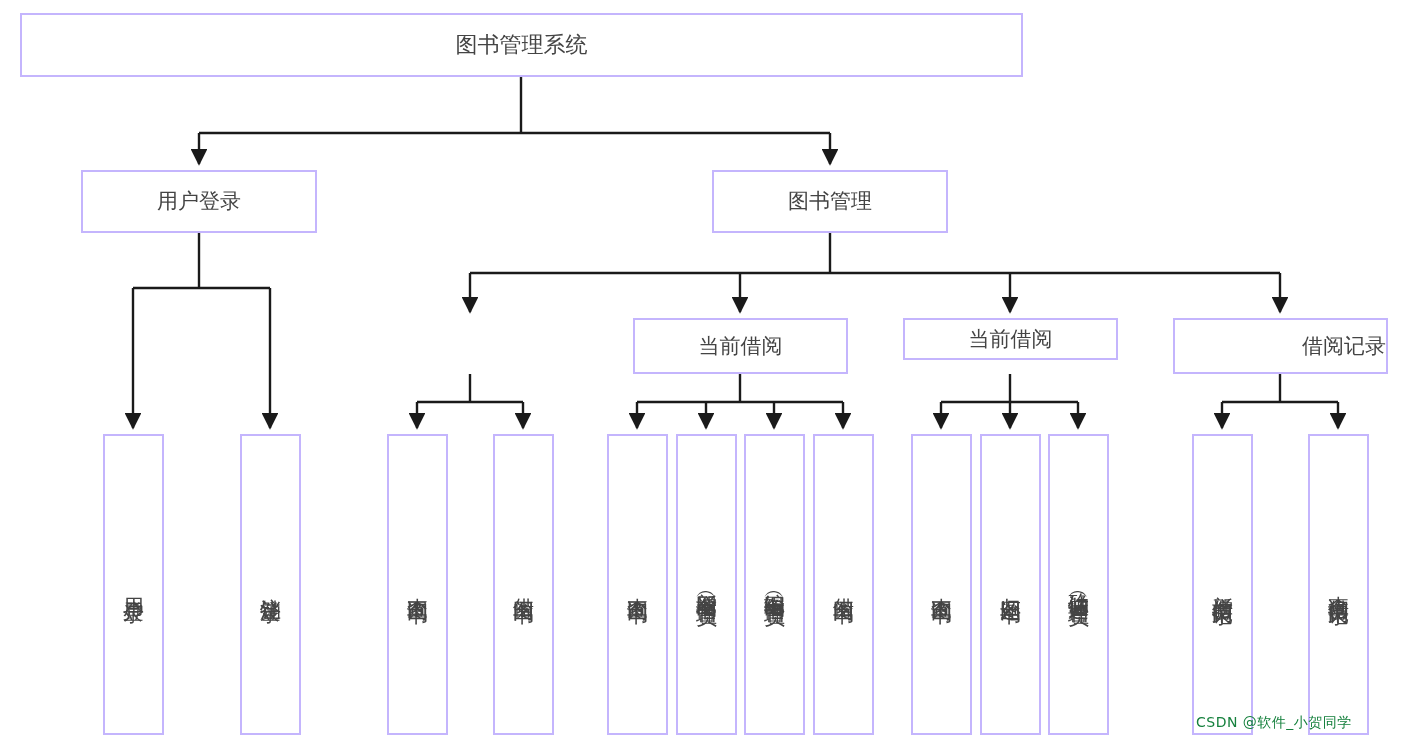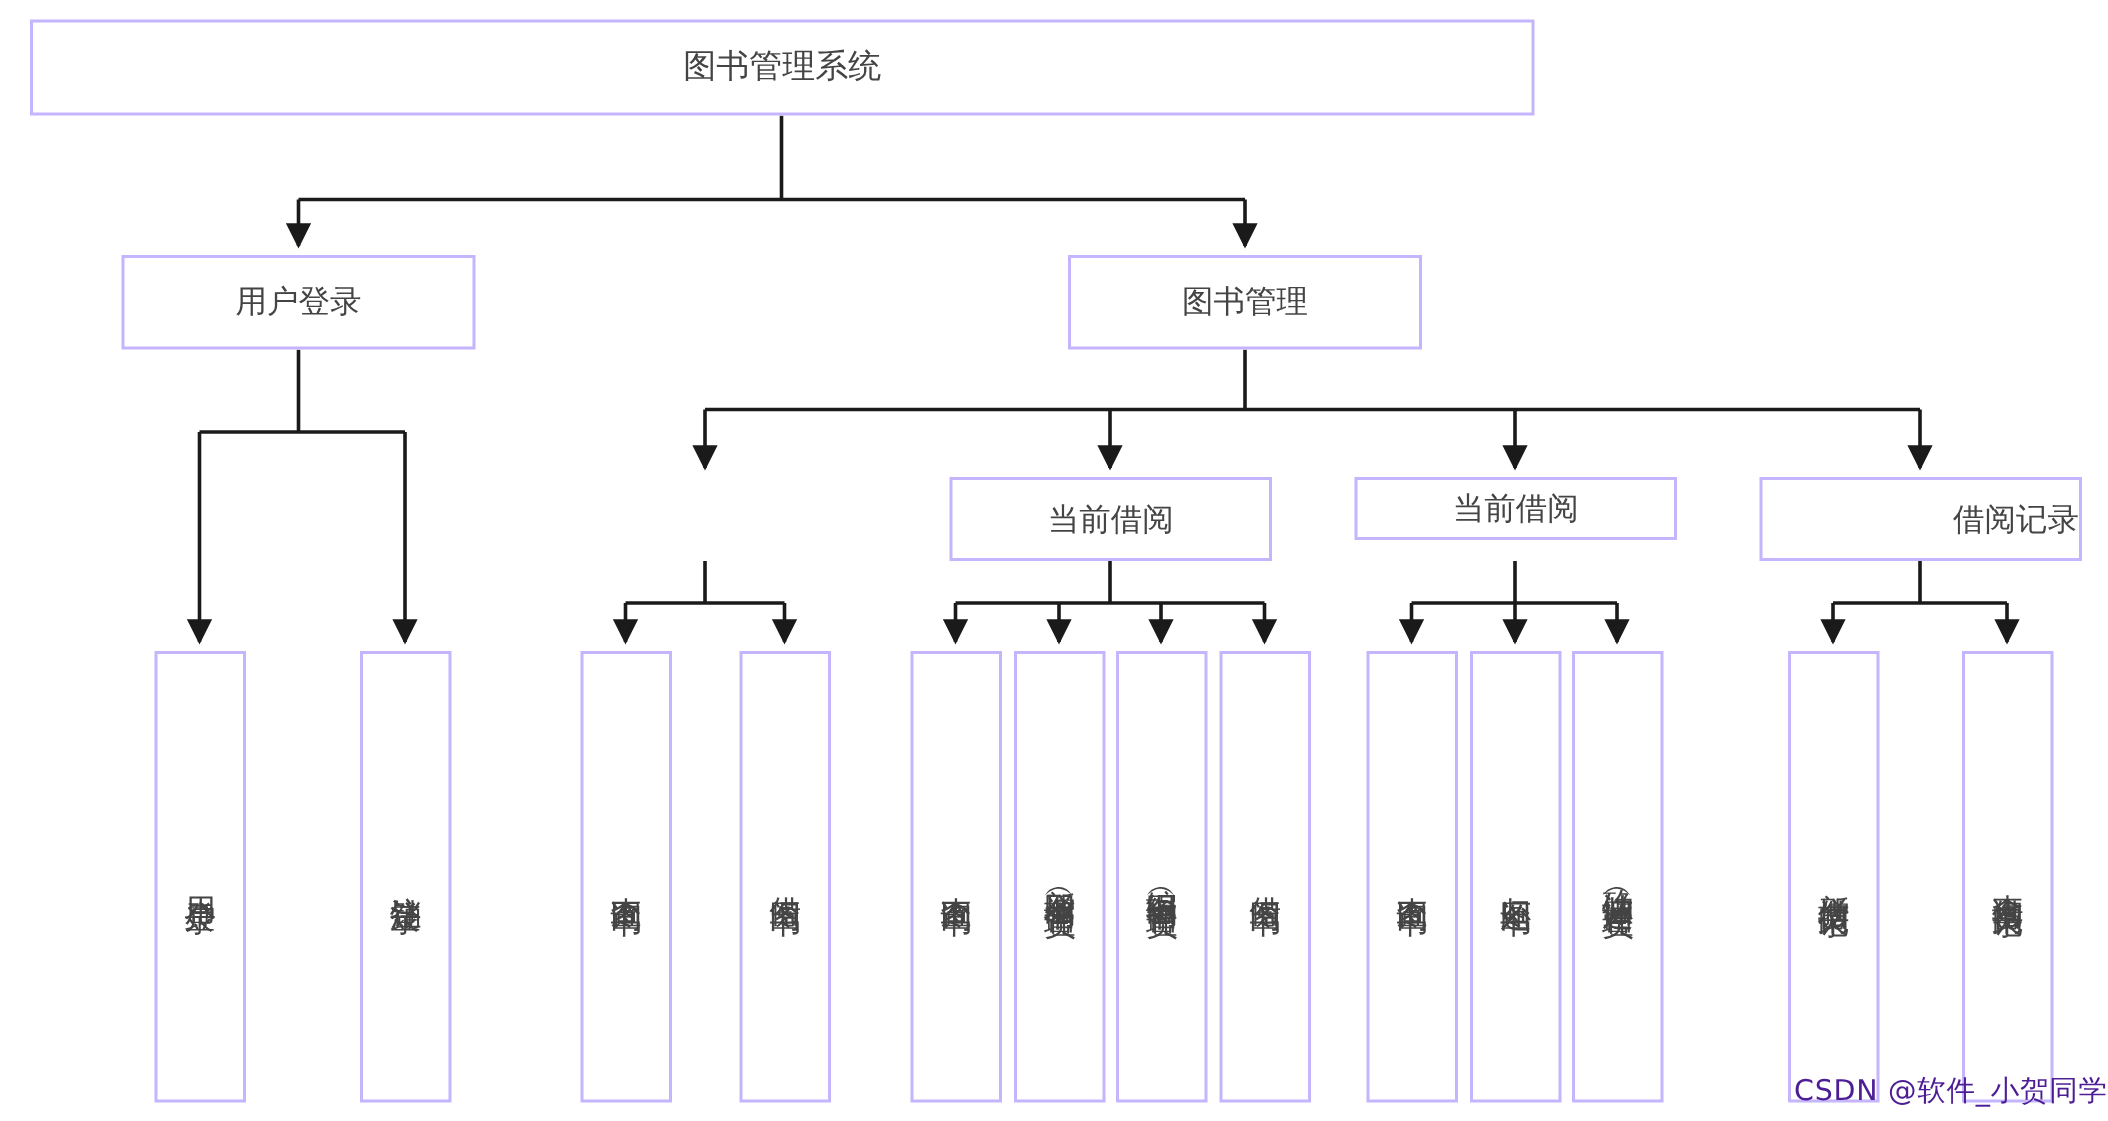--- a/index.html
+++ b/index.html
@@ -58,22 +58,22 @@
     writing-mode: vertical-rl;
     text-orientation: upright;
     font-size: 21px;
     line-height: 1.05;
     letter-spacing: 2px;
     white-space: nowrap;
     display: block;
   }
   .watermark {
     position: absolute;
-    font-size: 19px;
-    color: #4c1d95;
+    font-size: 14px;
+    color: #15803d;
     letter-spacing: 0.5px;
     white-space: nowrap;
     user-select: none;
   }
 </style>
 </head>
 <body>
 
 <div id="canvas">
 

